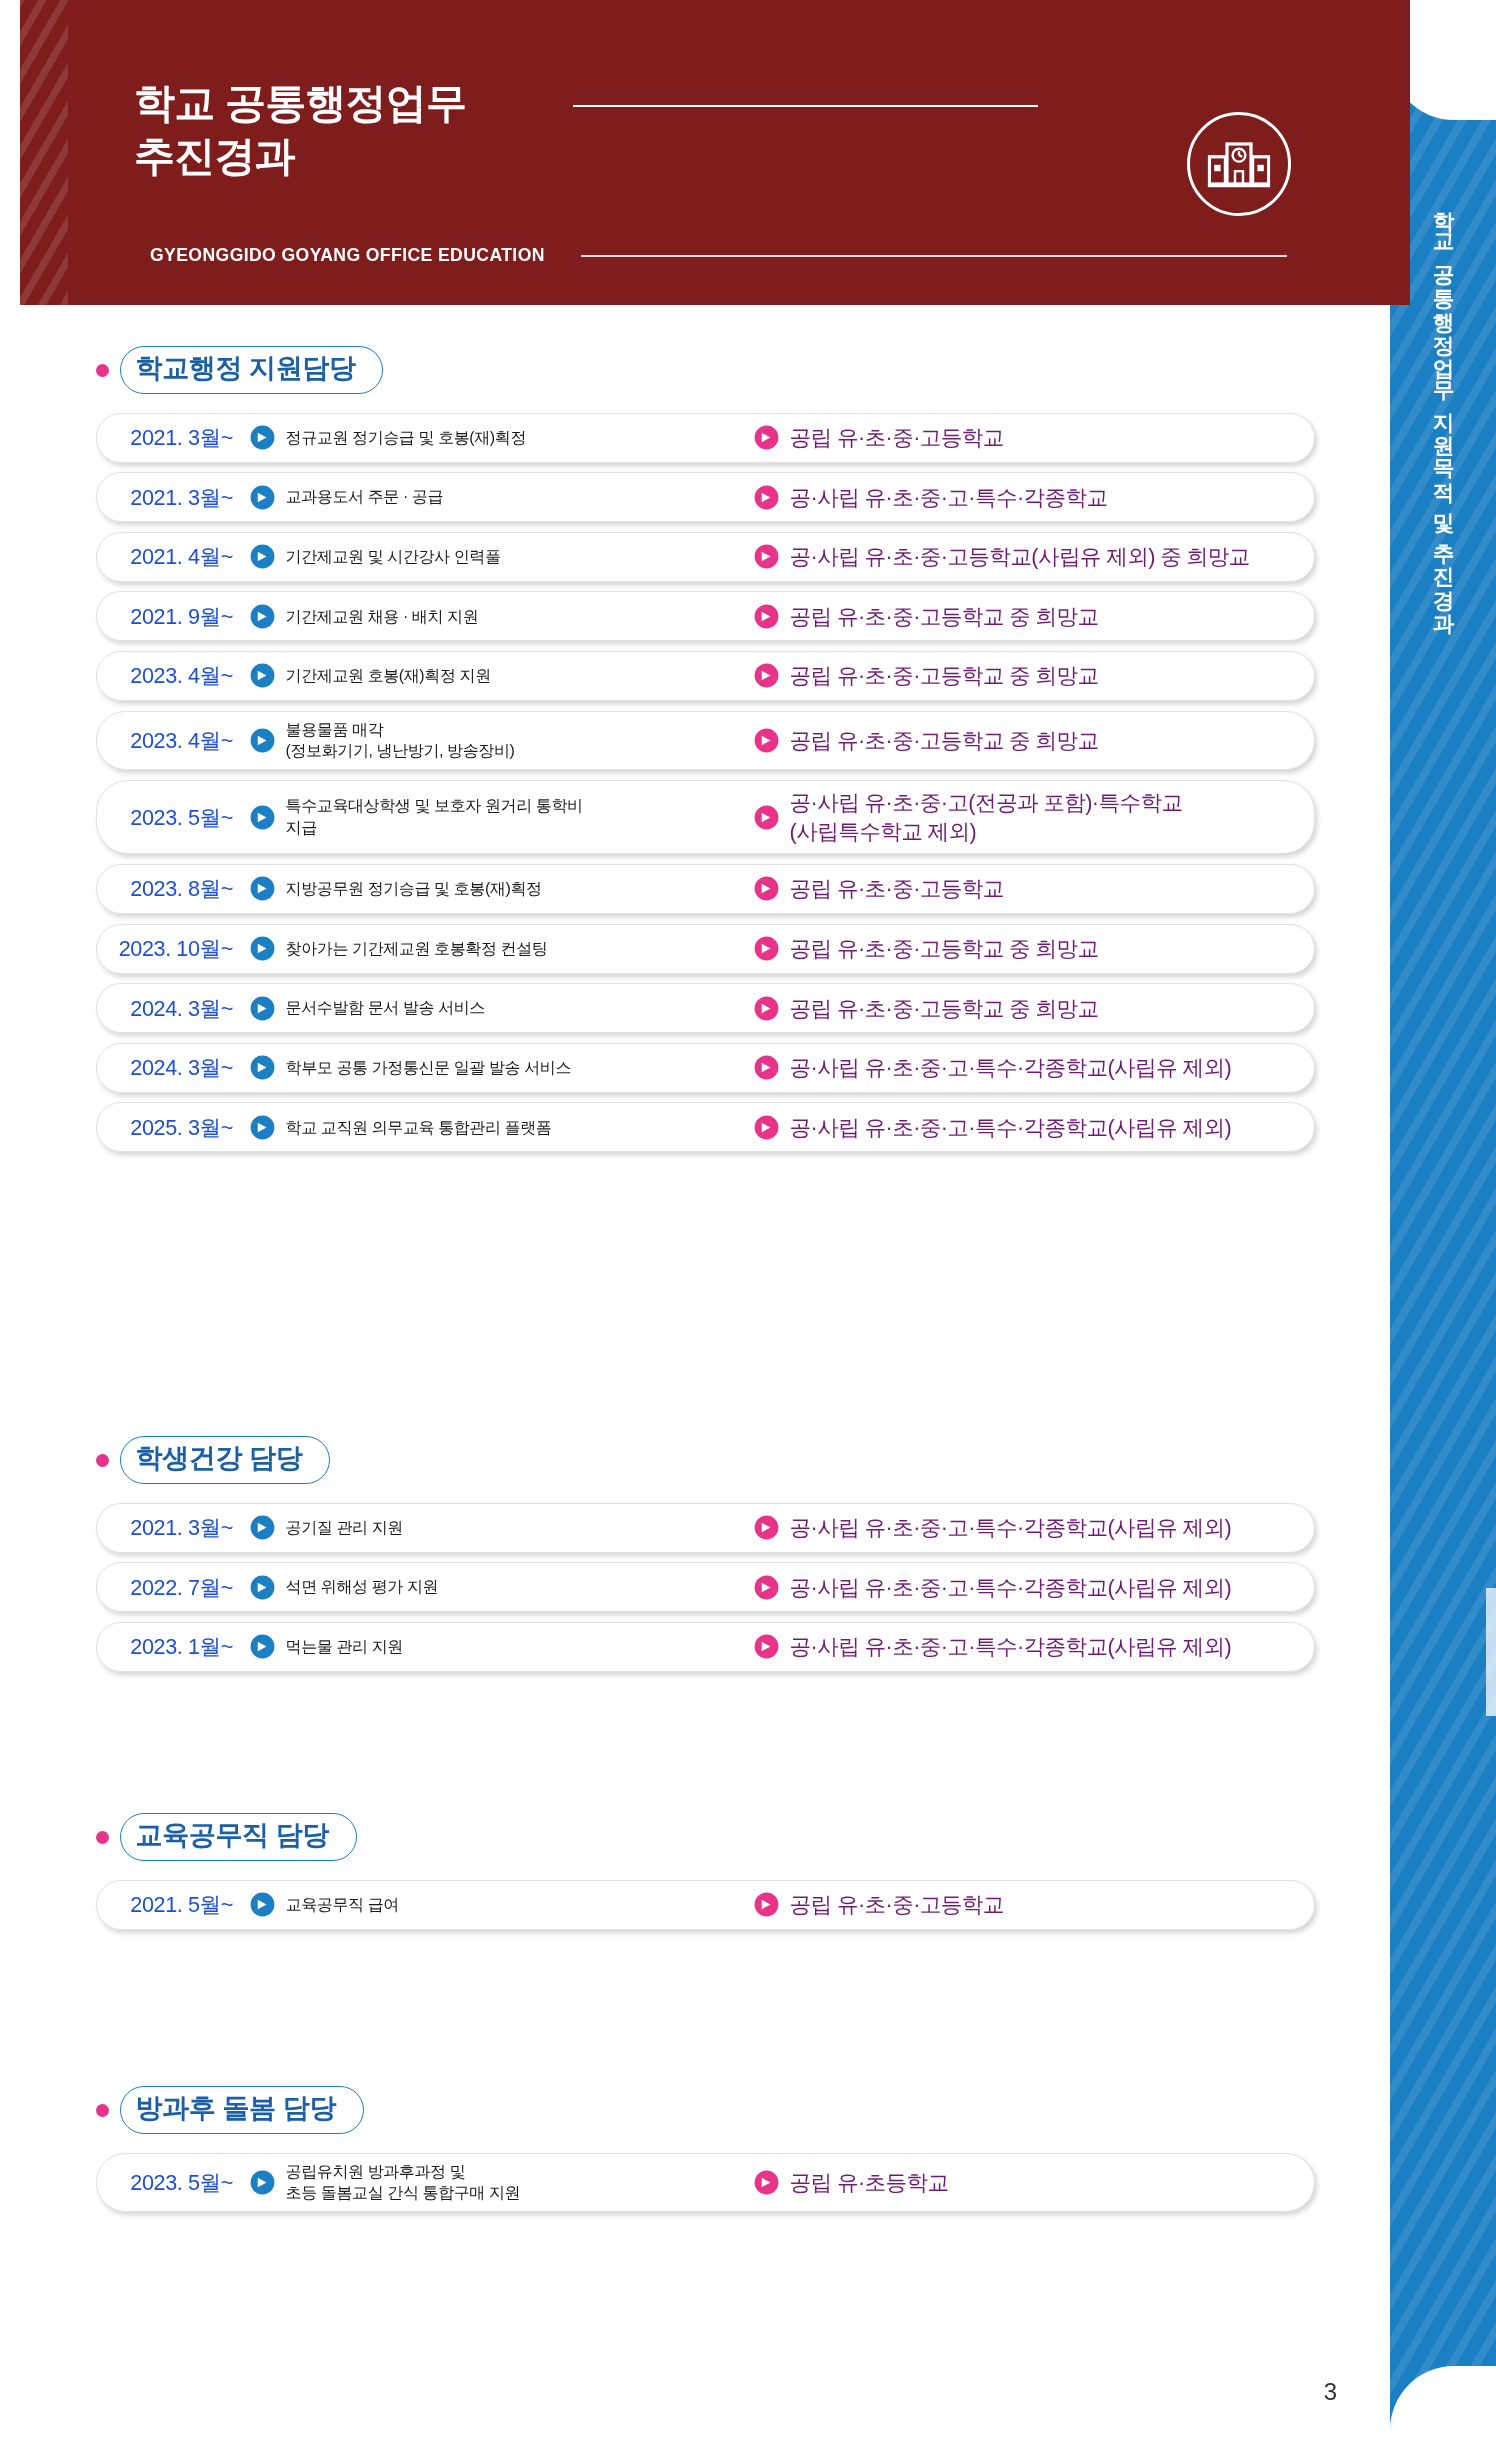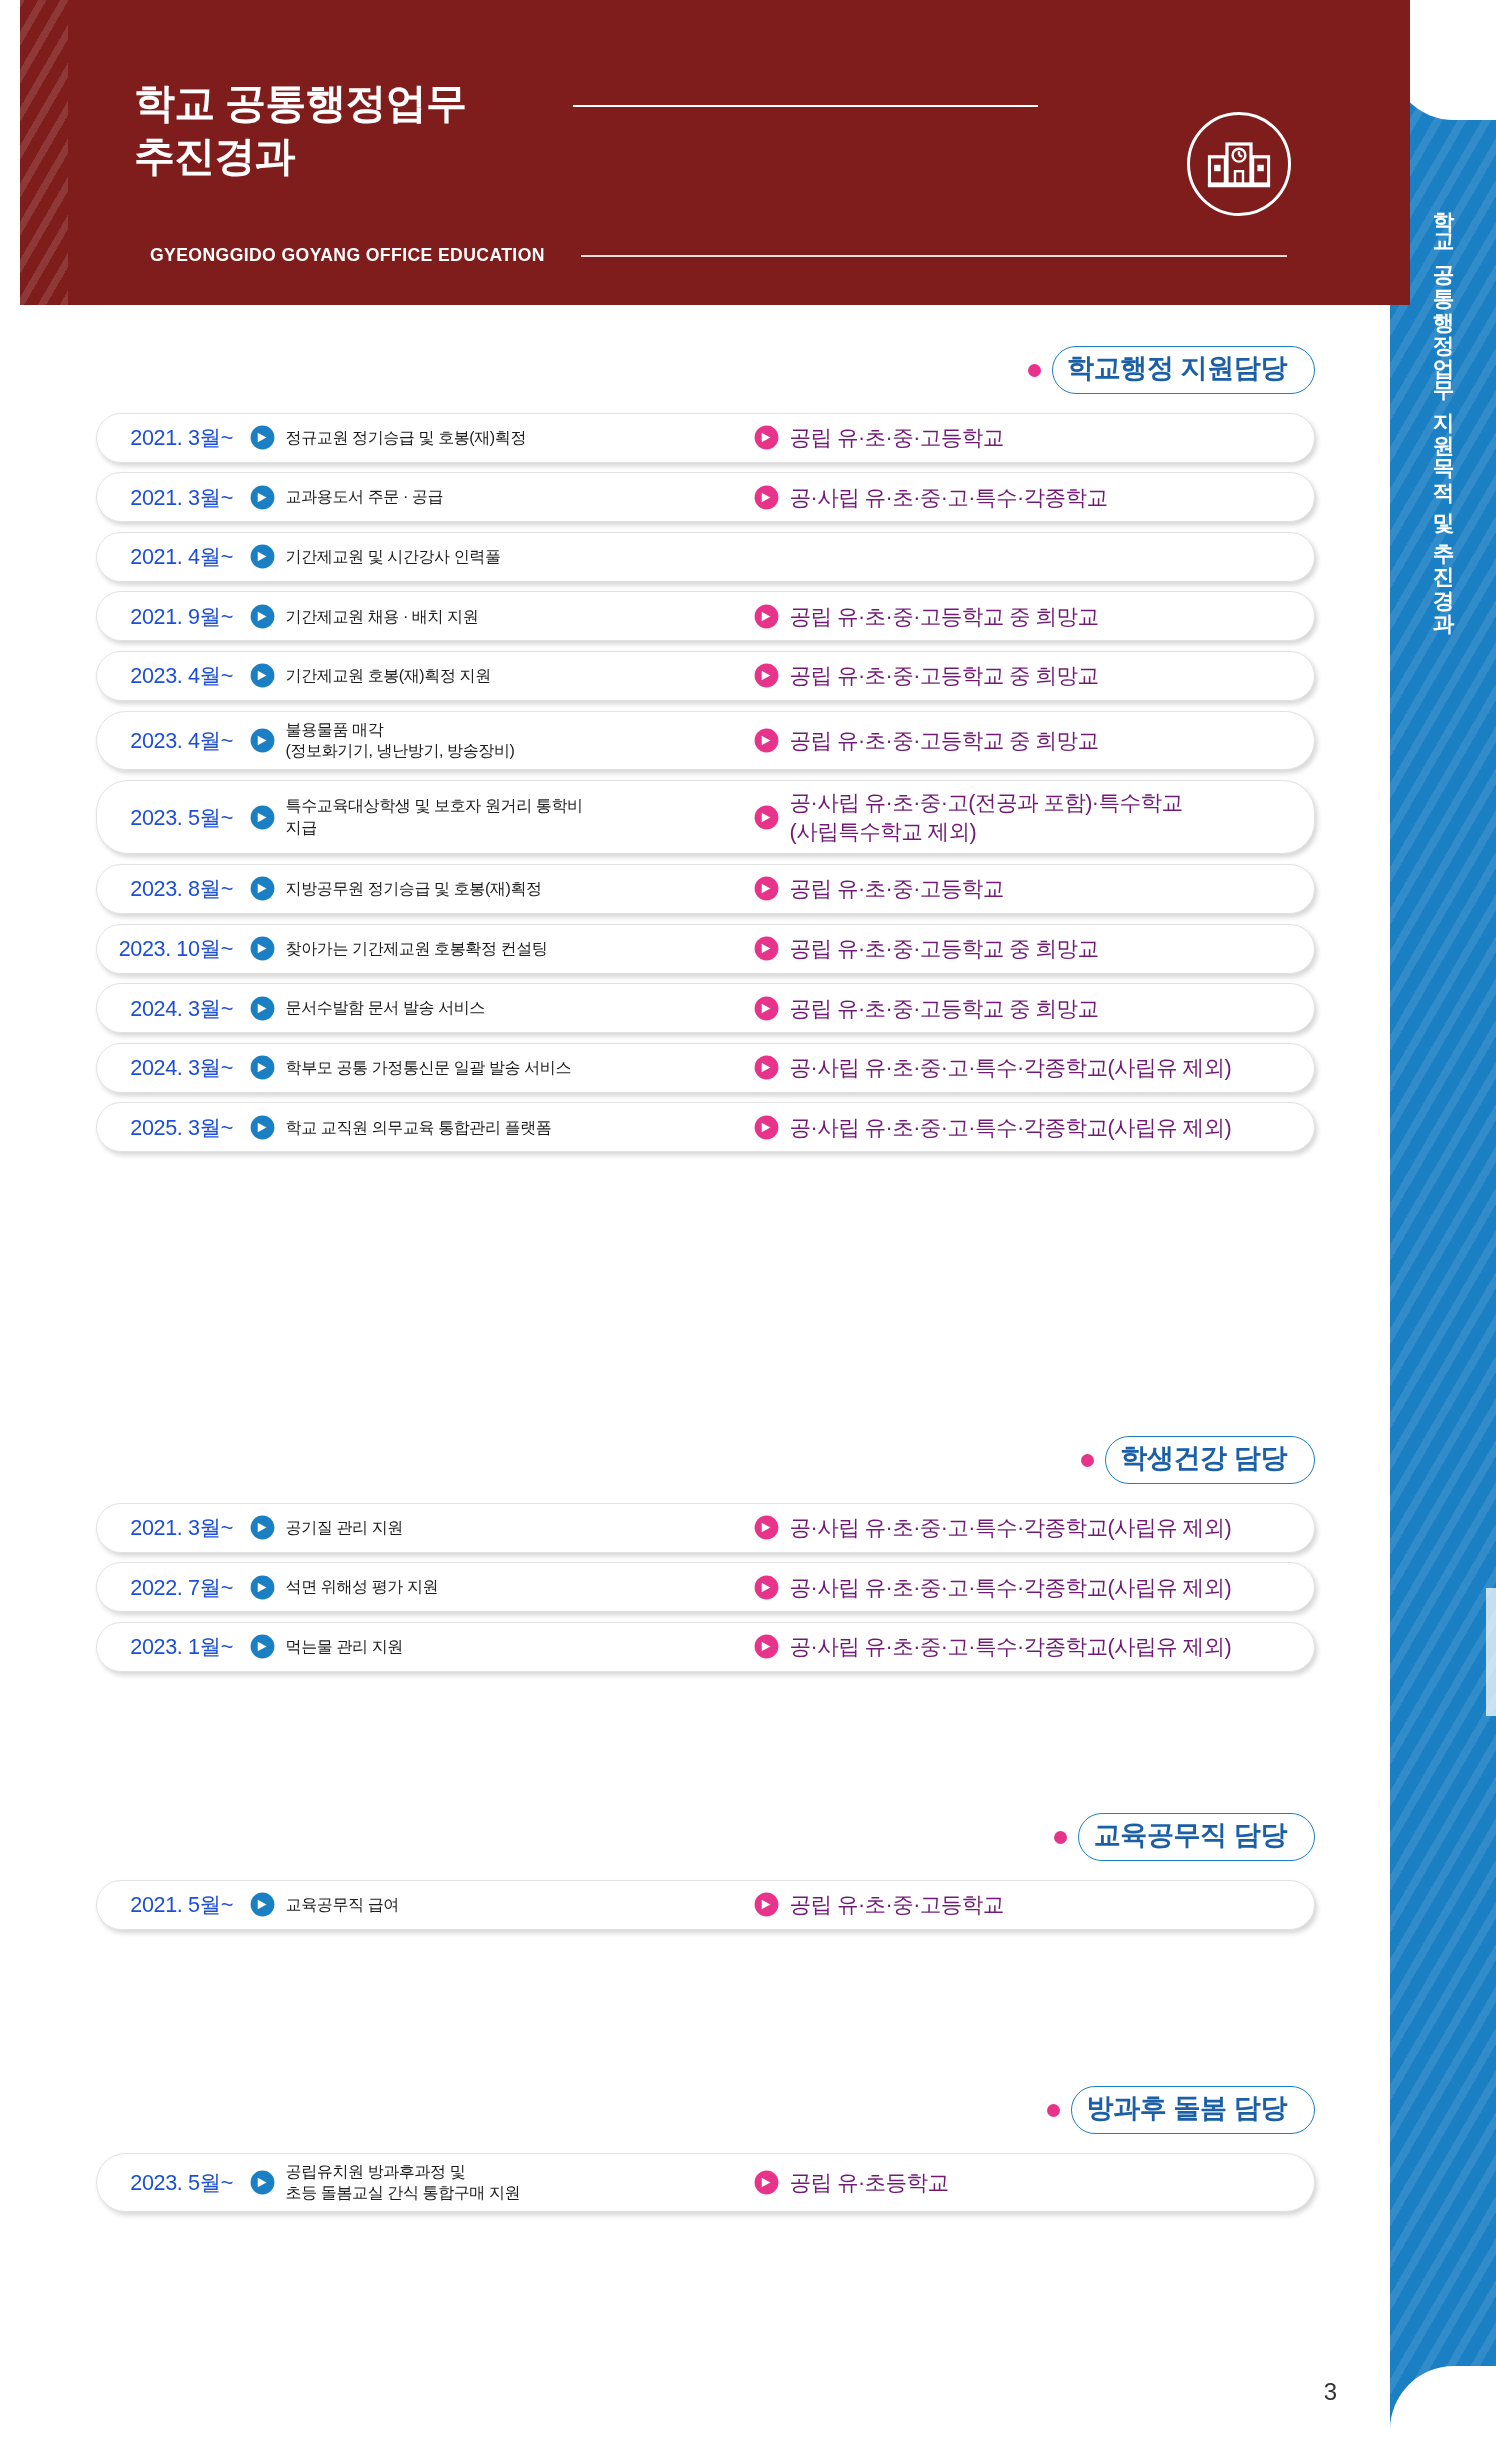--- a/index.html
+++ b/index.html
@@ -146,21 +146,20 @@
   .section {
     position: absolute;
     left: 96px;
     width: 1219px;
   }
   .sec-head {
     display: flex;
     align-items: center;
     height: 50px;
     margin-bottom: 17.6px;
-    justify-content: flex-end;
   }
   .sec-dot {
     width: 13px; height: 13px;
     border-radius: 50%;
     background: #e8338a;
     margin-right: 11.2px;
     flex: 0 0 auto;
   }
   .sec-pill {
     border: 1.6px solid #1b7fc4;
@@ -322,20 +321,30 @@
         <div class="row">
           <div class="date">2021. 4월~</div>
           <span class="arrow">
             <svg width="27" height="27" viewBox="0 0 34 34">
               <circle cx="17" cy="17" r="15" fill="#1b7fc4"></circle>
               <path d="M11 11 L22 17 L11 23 Z" fill="#ffffff"></path>
               <path d="M21 10 L21 24" stroke="#1b7fc4" stroke-width="0"></path>
             </svg>
           </span>
           <div class="task">기간제교원 및 시간강사 인력풀</div>
+          <div class="target-wrap">
+            <span class="arrow">
+              <svg width="27" height="27" viewBox="0 0 34 34">
+                <circle cx="17" cy="17" r="15" fill="#e8338a"></circle>
+                <path d="M11 11 L22 17 L11 23 Z" fill="#ffffff"></path>
+                <path d="M21 10 L21 24" stroke="#e8338a" stroke-width="0"></path>
+              </svg>
+            </span>
+            <div class="target">공·사립 유·초·중·고등학교(사립유 제외) 중 희망교</div>
+          </div>
         </div>
         <div class="row">
           <div class="date">2021. 9월~</div>
           <span class="arrow">
             <svg width="27" height="27" viewBox="0 0 34 34">
               <circle cx="17" cy="17" r="15" fill="#1b7fc4"></circle>
               <path d="M11 11 L22 17 L11 23 Z" fill="#ffffff"></path>
               <path d="M21 10 L21 24" stroke="#1b7fc4" stroke-width="0"></path>
             </svg>
           </span>

